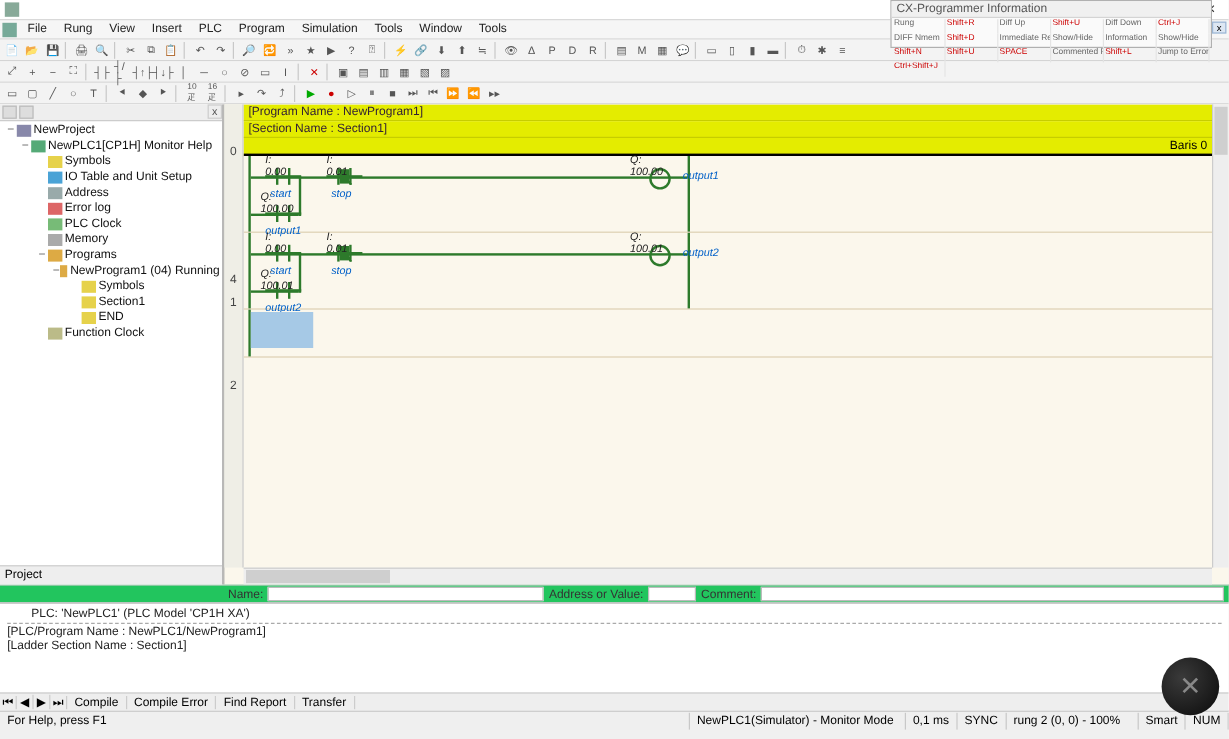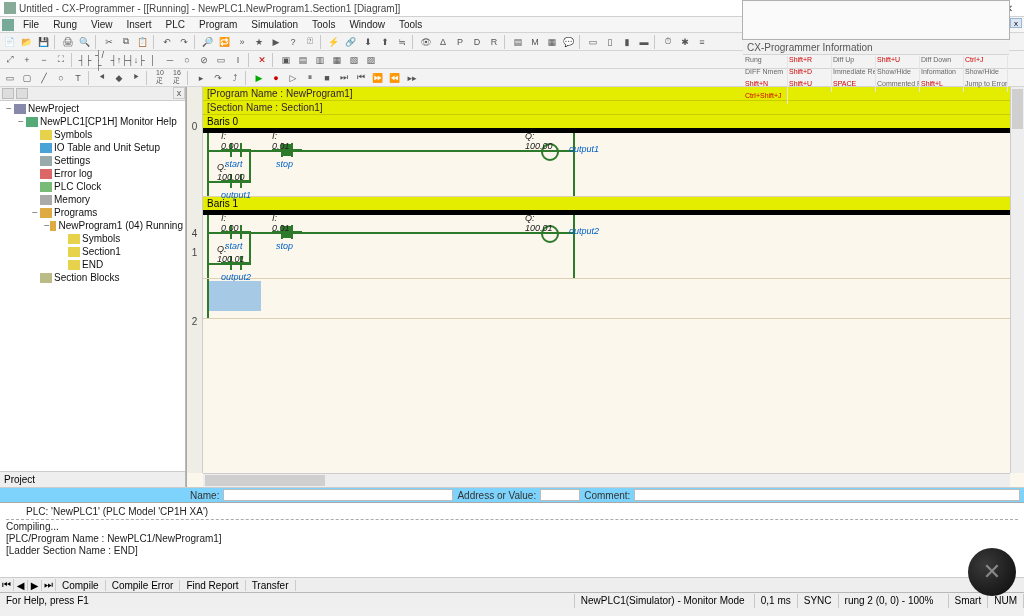--- a/index.html
+++ b/index.html
@@ -7,21 +7,21 @@
 
 
 .titlebar { height: 17px; background: #fff; display: flex; align-items: center; padding: 0 4px; border-bottom: 1px solid #d0d0d0; }
 .titlebar .icon { width: 12px; height: 12px; background: #8a9; margin-right: 3px; }
 .titlebar .title { font-size: 10px; color: #444; flex: 0 0 auto; }
 .titlebar .spacer { flex: 1; }
 .titlebar .winbtn { width: 22px; height: 14px; display: inline-flex; align-items: center; justify-content: center; font-size: 10px; color: #333; cursor: pointer; }
 
 
 .info-panel { position: absolute; top: 0; right: 14px; width: 268px; height: 40px; background: #fafafa; border: 1px solid #b0b0b0; z-index: 10; }
-.info-panel .ip-title { font-size: 10px; padding: 1px 4px; background: #f0f0f0; color: #555; border-bottom: 1px solid #d4d4d4; margin-top: 40px; }
+.info-panel .ip-title { font-size: 10px; padding: 1px 4px; background: #f0f0f0; color: #555; border-bottom: 1px solid #d4d4d4; }
 .info-panel .ip-body { display: flex; flex-wrap: wrap; padding: 1px; }
 .info-panel .cell { width: 44px; height: 12px; font-size: 7px; color: #666; border-right: 1px solid #e4e4e4; padding: 0 1px; overflow: hidden; white-space: nowrap; }
 .info-panel .cell.red { color: #c00; }
 
 
 .subwinbtns { position: absolute; top: 18px; right: 2px; display: flex; gap: 2px; }
 .subwinbtns span { width: 12px; height: 10px; background: #dde7f3; border: 1px solid #9bb6d4; font-size: 8px; text-align: center; line-height: 9px; cursor: pointer; }
 
 
 .menubar { height: 16px; background: #f6f6f6; border-bottom: 1px solid #d4d4d4; display: flex; align-items: center; padding: 0 2px; }
@@ -59,21 +59,21 @@
 .tree .lvl3 { padding-left: 42px; }
 .tree .lvl4 { padding-left: 56px; }
 .projtab { position: absolute; bottom: 0; left: 0; height: 16px; background: #eee; border-top: 1px solid #ccc; width: 100%; font-size: 10px; padding: 2px 4px; }
 
 
 .ladderwrap { flex: 1; background: #fbf7ec; position: relative; border-left: 1px solid #aaa; }
 .ladderwrap .gutter { position:absolute; left:0; top:0; bottom:14px; width:16px; background:#efeee6; border-right:1px solid #ccc;}
 .ladderwrap .gutter .gnum{ font-size:10px; color:#444; text-align:center; padding-top:2px;}
 .ladderwrap .content{ position:absolute; left:16px; top:0; right:14px; bottom:14px; overflow:hidden;}
 .bandhdr { background: #e4ec00; color: #323; font-size: 10px; padding: 1px 4px; border-bottom:1px solid #c6cd00;}
-.bandhdr2 { background: #e4ec00; padding: 1px 4px; font-size: 10px; border-bottom:5px solid #000000;}
+.bandhdr2 { background: #e4ec00; padding: 1px 4px; font-size: 10px; border-bottom:2px solid #000000;text-align:right;}
 .rungrow { height: 64px; position: relative; border-bottom: 1px solid #ddd0b2; font-style: italic; }
 .rail { position: absolute; left: 4px; top: 0; bottom: 0; width: 2px; background: #2d7a2b; }
 .railR { position: absolute; left: 370px; top: 0; bottom: 0; width: 2px; background: #2d7a2b; }
 .wire { position:absolute; height:2px; background:#2d7a2b; }
 .contact { position:absolute; width:18px; height:18px; }
 .contact .bar{ position:absolute; top:8px; left:-6px; right:-6px; height:2px; background:#2d7a2b;}
 .contact .l,.contact .r{position:absolute; top:2px; width:2px; height:14px; background:#2d7a2b;}
 .contact .l{left:3px;} .contact .r{right:3px;}
 .contact.nc .slash{position:absolute; left:3px; top:2px; width:12px; height:14px;}
 .contact.nc .slash::after{content:""; position:absolute; left:0; top:0; width:100%; height:100%; border-left:0; background:linear-gradient(to top right, transparent 45%, #2d7a2b 45%, #2d7a2b 55%, transparent 55%);}
@@ -85,21 +85,21 @@
 .lbl.blue{ color:#0060c8;}
 .lbl.above{ top:-10px;}
 .lbl.below{ top:18px;}
 .rungsel{ background:#a6c9e6; position:absolute;}
 .vscroll{ position:absolute; right:0; top:0; bottom:14px; width:14px; background:#eee; border-left:1px solid #ccc;}
 .vscroll .thumb{ position:absolute; top:2px; left:1px; right:1px; height:40px; background:#cfcfcf;}
 .hscroll{ position:absolute; left:16px; right:14px; bottom:0; height:14px; background:#eee; border-top:1px solid #ccc;}
 .hscroll .thumb{ position:absolute; left:2px; top:1px; bottom:1px; width:120px; background:#cfcfcf;}
 
 
-.fieldbar { height: 15px; background: #7dd3fc; border-top: 1px solid #ccc; display: flex; align-items: center; font-size: 10px; }
+.fieldbar { height: 15px; background: #22c55e; border-top: 1px solid #ccc; display: flex; align-items: center; font-size: 10px; }
 .fieldbar .flabel { padding: 0 4px; color: #333; }
 .fieldbar .fbox { background:#fff; border:1px solid #bbb; height:12px; flex:0 0 auto;}
 
 
 .outpane { height: 90px; background: #fff; border-top: 1px solid #aaa; position: relative; font-size: 10px; overflow: hidden;}
 .outpane .optext{ padding:2px 6px; line-height:12px; color:#222;}
 .outpane .plcline{ border-bottom:1px dashed #aaa; padding:1px 20px; margin-bottom:1px;}
 .optabs { position:absolute; bottom:0; left:0; right:0; height:15px; background:#eee; border-top:1px solid #ccc; display:flex; align-items:center; font-size:10px;}
 .optabs .nav{ width:14px; text-align:center; border-right:1px solid #ccc; cursor:pointer;}
 .optabs .otab{ padding:0 6px; border-right:1px solid #ccc; cursor:pointer;}
@@ -114,21 +114,20 @@
 .darkcircle::after{content:"✕"; color:#888; position:absolute; left:50%; top:50%; transform:translate(-50%,-50%); font-size:22px;}
 
 
 .tp-close{ position:absolute; top:0; right:0; width:12px; height:12px; font-size:9px; text-align:center; color:#555; border:1px solid #ccc; background:#eee; cursor:pointer;}
 </style>
 </head>
 <body>
 
 <div class="titlebar">
   <span class="icon"></span>
-  <span class="title">Untitled - CX-Programmer - [[Running] - NewPLC1.NewProgram1.Section1 [Diagram]]</span>
   <span class="spacer"></span>
   <span class="winbtn">—</span>
   <span class="winbtn">▢</span>
   <span class="winbtn">✕</span>
 </div>
 
 <div class="info-panel">
   <div class="ip-title">CX-Programmer Information</div>
   <div class="ip-body">
     <div class="cell">Rung</div>
@@ -305,21 +304,21 @@
           <span>Symbols</span>
         </div>
       <div class="node lvl2">
           <span class="twist"></span>
           <span class="nicon ic-io"></span>
           <span>IO Table and Unit Setup</span>
         </div>
       <div class="node lvl2">
           <span class="twist"></span>
           <span class="nicon ic-set"></span>
-          <span>Settings</span>
+          <span>Address</span>
         </div>
       <div class="node lvl2">
           <span class="twist"></span>
           <span class="nicon ic-err"></span>
           <span>Error log</span>
         </div>
       <div class="node lvl2">
           <span class="twist"></span>
           <span class="nicon ic-clk"></span>
           <span>PLC Clock</span>
@@ -350,21 +349,21 @@
           <span>Section1</span>
         </div>
       <div class="node lvl4">
           <span class="twist"></span>
           <span class="nicon ic-end"></span>
           <span>END</span>
         </div>
       <div class="node lvl2">
           <span class="twist"></span>
           <span class="nicon ic-fb"></span>
-          <span>Section Blocks</span>
+          <span>Function Clock</span>
         </div>
     </div>
     <div class="projtab">Project</div>
   </div>
 
   <div class="ladderwrap">
     <div class="gutter">
       <div class="gnum" style="margin-top:32px;">0</div>
       <div class="gnum" style="margin-top:94px;">4</div>
       <div class="gnum" style="margin-top:6px;">1</div>
@@ -407,21 +406,20 @@
         <div class="wire" style="left:46px; top:17px; width:2px; height:33px;"></div>
         <div class="contact" style="left:24px; top:39px;">
           <span class="bar"></span>
             <span class="l"></span>
             <span class="r"></span>
           <span class="lbl above" style="left:-10px;">Q: 100.00</span>
           <span class="lbl blue below" style="left:-6px;">output1</span>
         </div>
       </div>
 
-      <div class="bandhdr2">Baris 1</div>
 
       <div class="rungrow">
         <div class="rail"></div>
           <div class="railR"></div>
         <div class="wire" style="left:6px; top:17px; width:364px;"></div>
         <div class="contact" style="left:24px; top:8px;">
           <span class="bar"></span>
             <span class="l"></span>
             <span class="r"></span>
           <span class="lbl above" style="left:-6px;">I: 0.00</span>
@@ -471,23 +469,22 @@
   <div class="fbox" style="width:230px;"></div>
   <span class="flabel">Address or Value:</span>
   <div class="fbox" style="width:40px;"></div>
   <span class="flabel">Comment:</span>
   <div class="fbox" style="flex:1; margin-right:4px;"></div>
 </div>
 
 <div class="outpane">
   <div class="optext">
     <div class="plcline">PLC: 'NewPLC1' (PLC Model 'CP1H XA')</div>
-    <div>Compiling...</div>
     <div>[PLC/Program Name : NewPLC1/NewProgram1]</div>
-    <div>[Ladder Section Name : END]</div>
+    <div>[Ladder Section Name : Section1]</div>
     <div></div>
   </div>
   <div class="optabs">
     <span class="nav">⏮</span>
     <span class="nav">◀</span>
     <span class="nav">▶</span>
     <span class="nav">⏭</span>
     <span class="otab">Compile</span>
     <span class="otab">Compile Error</span>
     <span class="otab">Find Report</span>

